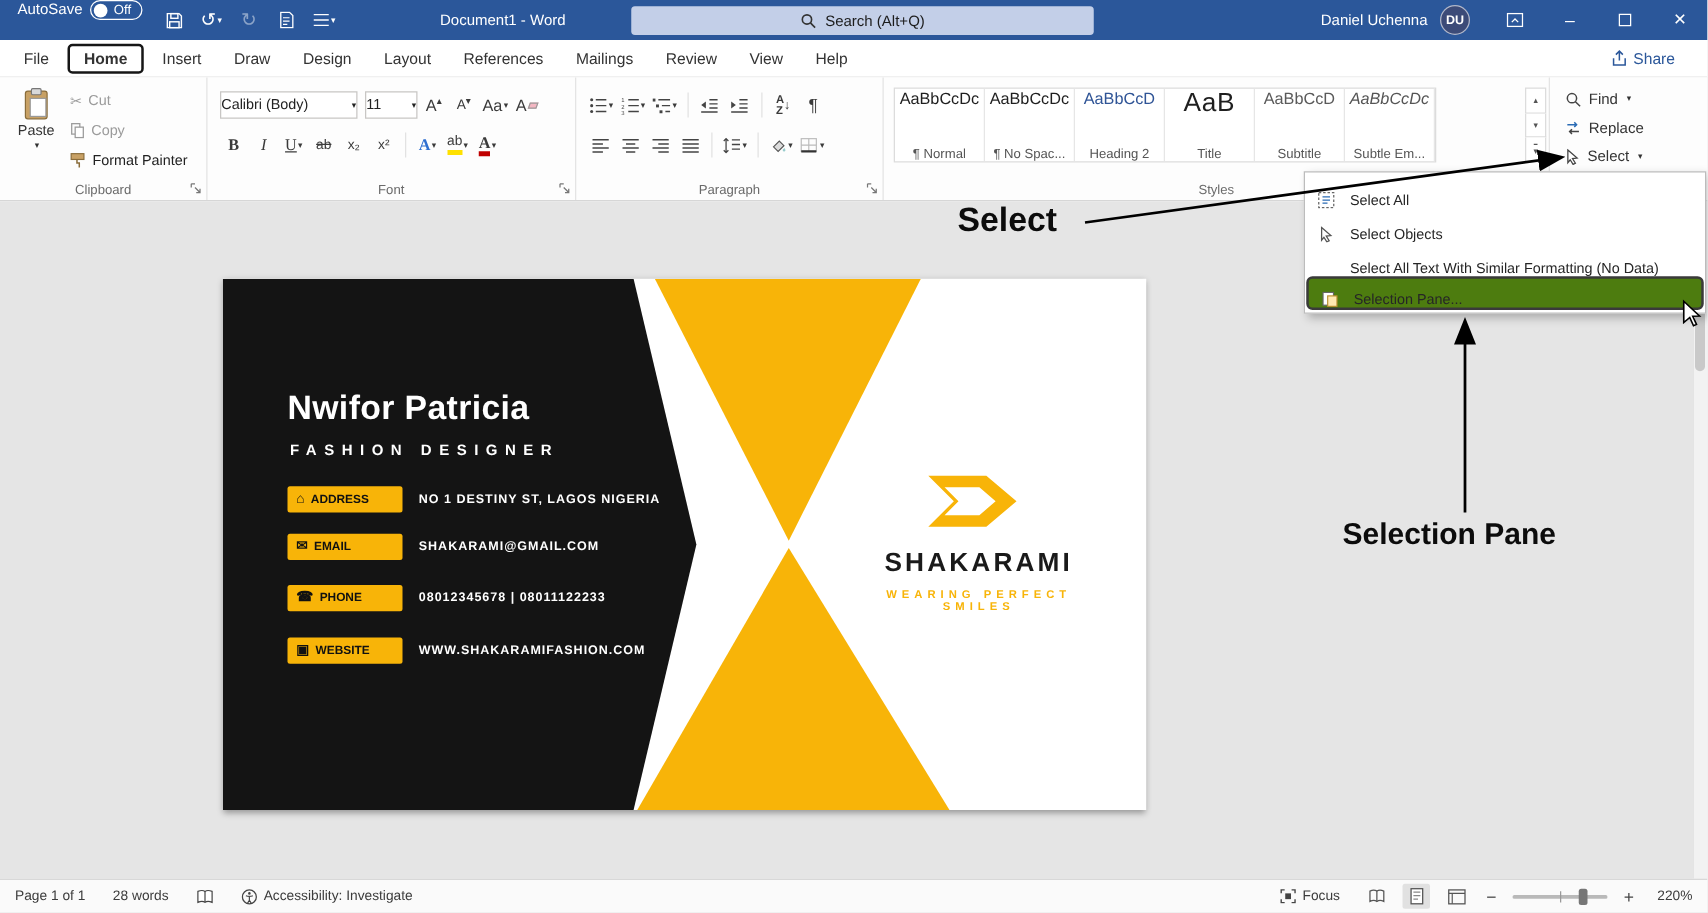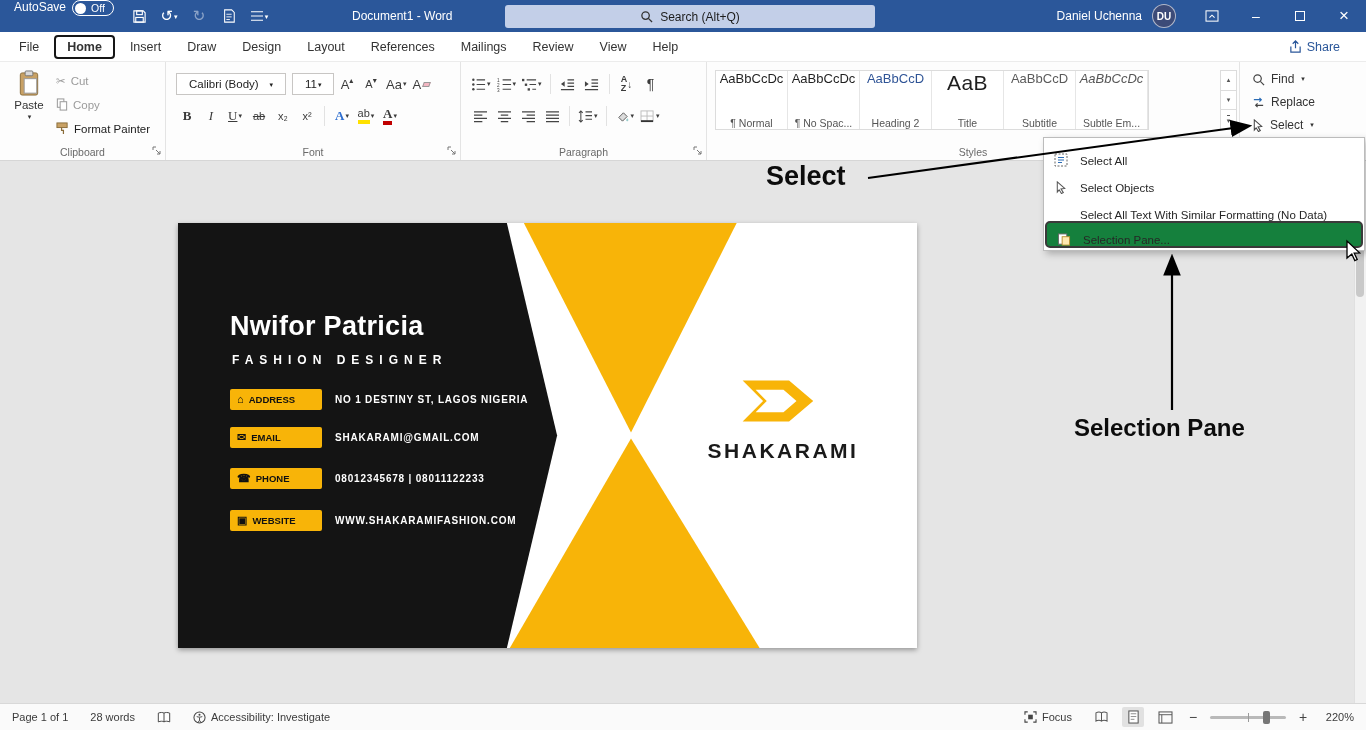--- a/index.html
+++ b/index.html
@@ -35,21 +35,21 @@
 .glabel{position:absolute;bottom:2px;left:0;width:100%;text-align:center;font-size:10.5px;color:#6a6a6a}
 .launcher{position:absolute;right:3px;bottom:4px;cursor:pointer}
 .rrow{position:absolute;display:flex;align-items:center;gap:2px}
 .rbtn{display:inline-flex;align-items:center;justify-content:center;min-width:22px;height:22px;border-radius:3px;color:#3b3b3b;cursor:pointer;font-size:13px;padding:0 2px}
 .sep{width:1px;height:20px;background:#e2e2e2;margin:0 4px}
 
 #paste{position:absolute;left:8px;top:8px;width:42px;height:72px;display:flex;flex-direction:column;align-items:center;gap:2px;font-size:11.5px;color:#333;cursor:pointer;border-radius:3px}
 .smallcmd{position:absolute;left:56px;display:flex;align-items:center;gap:5px;font-size:11.5px;cursor:pointer}
 .smallcmd.dim{color:#9b9b9b}
 
-.combo{display:flex;align-items:center;justify-content:space-between;border:1px solid #c8c6c4;background:#fff;height:22px;font-size:11.5px;padding:0 12px;color:#222;cursor:pointer}
+.combo{display:flex;align-items:center;justify-content:space-between;border:1px solid #c8c6c4;background:#fff;height:22px;font-size:11.5px;padding:0 0;color:#222;cursor:pointer}
 .fl{font-size:13px}
 .bold{font-weight:700;font-family:"Liberation Serif",serif}
 .ital{font-style:italic;font-family:"Liberation Serif",serif}
 .u{text-decoration:underline;font-family:"Liberation Serif",serif}
 .strike{text-decoration:line-through}
 .fx{color:#2f6fd0;font-weight:700;font-family:"Liberation Serif",serif}
 .hlbar{border-bottom:4px solid #ffe100;line-height:1.05}
 .fcbar{border-bottom:4px solid #c00000;line-height:1.05;font-family:"Liberation Serif",serif;font-weight:600}
 .tinyarr{font-size:7px;margin-left:1px}
 .upsz{font-size:8px;position:relative;top:-4px}
@@ -63,21 +63,21 @@
 #galstrip{position:absolute;left:513px;top:8px;width:17px;height:60px;display:flex;flex-direction:column}
 .gsb{flex:1;border:1px solid #dcdcdc;border-top:none;display:flex;align-items:center;justify-content:center;font-size:7px;color:#555;cursor:pointer;background:#fff}
 .gsb:first-child{border-top:1px solid #dcdcdc}
 .gsb .more{border-top:1px solid #555;padding-top:1px}
 
 .erow{position:absolute;left:12px;display:flex;align-items:center;gap:6px;font-size:12px;color:#333;cursor:pointer}
 
 #selmenu{position:absolute;left:1043px;top:137px;width:322px;background:#fff;border:1px solid #bcbcbc;box-shadow:3px 3px 7px rgba(0,0,0,.25);padding:2px 0;z-index:40;font-size:11.5px;color:#262626}
 .mitem{height:27px;display:flex;align-items:flex-end;gap:10px;padding:0 8px;cursor:pointer}
 .micon{width:18px;display:flex;justify-content:center}
-.mitem.hl{background:#15803d;border:2px solid #3a3a3a;border-radius:5px;margin:0 1px}
+.mitem.hl{background:#4d7c0f;border:2px solid #3a3a3a;border-radius:5px;margin:0 1px}
 
 #doc{position:absolute;top:161px;left:0;width:1366px;height:596px;background:var(--doc_bg,#e5e5e5)}
 #vscroll{position:absolute;right:0;top:0;width:12px;height:542px;background:#f2f2f2;border-left:1px solid #e0e0e0}
 #vthumb{position:absolute;right:2px;top:6px;width:8px;height:130px;background:#c9c9c9;border-radius:4px}
 #card{position:absolute;left:178px;top:62px;width:739px;height:425px;background:#fff;box-shadow:0 2px 5px rgba(0,0,0,.35)}
 .shape{position:absolute;inset:0}
 #blackshape{background:var(--card_black,#141414);clip-path:polygon(0 0,44.5% 0,51.3% 50%,44.5% 100%,0 100%)}
 #ytop{background:var(--accent,#f8b408);clip-path:polygon(46.8% 0,75.6% 0,61.3% 49.3%)}
 #ybot{background:var(--accent,#f8b408);clip-path:polygon(44.9% 100%,78.7% 100%,61.3% 50.7%)}
 #cardname{position:absolute;left:52px;top:88px;color:#fff;font-size:27px;font-weight:800;z-index:2;letter-spacing:.3px}
@@ -535,20 +535,21 @@
           </span>
         <span class="cval">WWW.SHAKARAMIFASHION.COM</span>
       </div>
 
       <div id="brandbox">
         <svg width="95" height="52" viewBox="0 0 100 56" style="margin:0 auto">
           <polygon points="6,6 56,6 82,28 56,50 6,50 28,28" fill="var(--accent,#f8b408)"></polygon>
           <polygon points="20,16 50,16 64,28 50,40 20,40 32,28" fill="#fff"></polygon>
         </svg>
         <div id="brand">SHAKARAMI</div>
+        <div id="tagline">WEARING PERFECT SMILES</div>
       </div>
     </div>
   </div>
 
   <div id="ann-select">Select</div>
   <div id="ann-pane">Selection Pane</div>
   <svg id="overlay" width="1366" height="730" viewBox="0 0 1366 730">
     <defs>
       <marker id="ah" markerWidth="10" markerHeight="8" refX="8" refY="4" orient="auto">
           <path d="M0 0L10 4L0 8z" fill="#000"></path>

